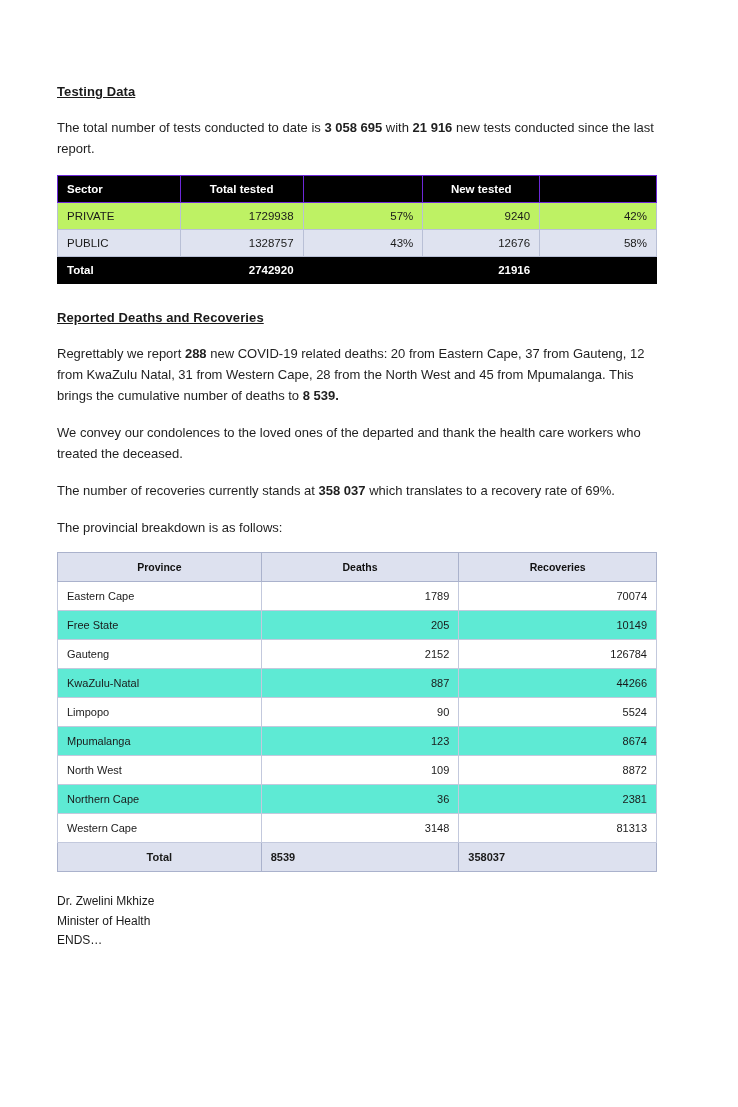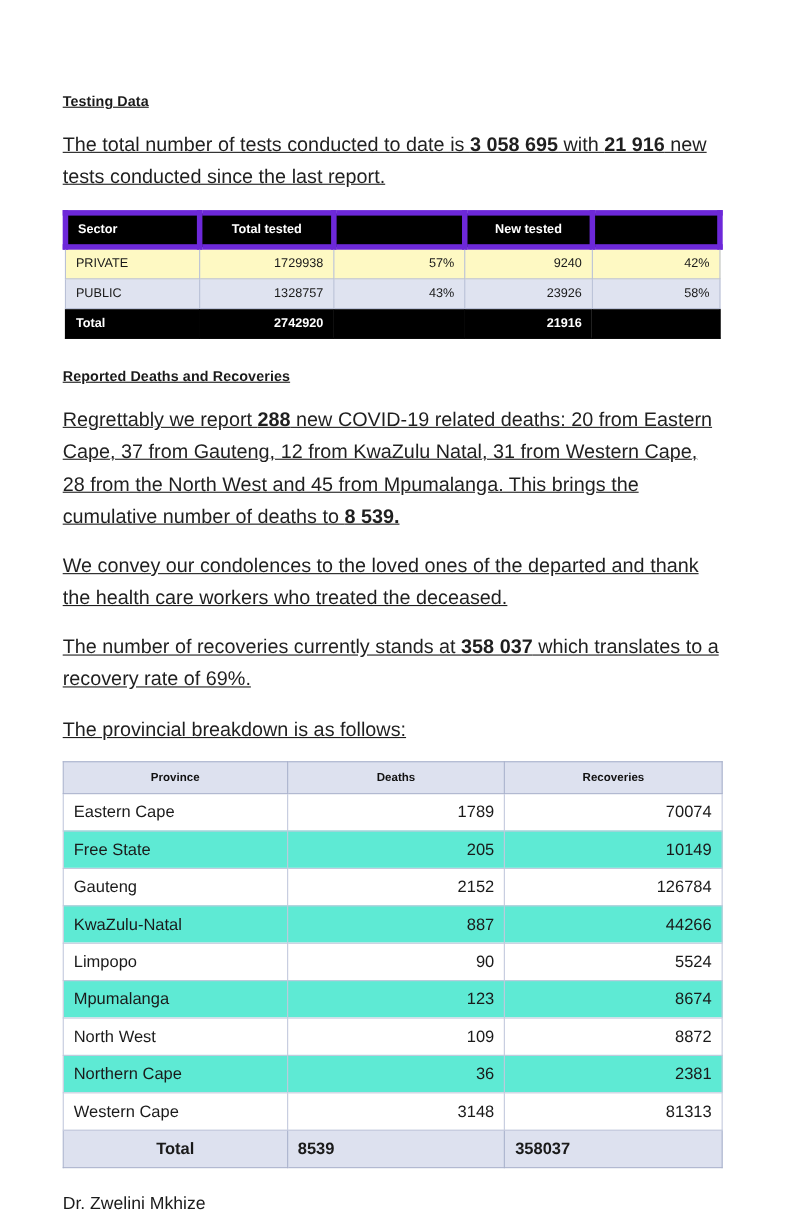--- a/index.html
+++ b/index.html
@@ -30,54 +30,53 @@
     width: 600px;
   }
   h2.section-head {
     font-size: 13px;
     font-weight: bold;
     text-decoration: underline;
     margin: 0 0 18px 0;
     letter-spacing: 0.1px;
   }
   p.para {
-    font-size: 18px;
+    font-size: 13px;
     line-height: 1.62;
     margin: 0 0 16px 0;
     color: #1f1f1f;
-    text-decoration: underline;
   }
   p.tight { margin-bottom: 14px; }
   b { font-weight: bold; }
 
   
   table.testing {
     border-collapse: collapse;
     width: 600px;
     margin: 8px 0 0 0;
     font-size: 11.5px;
     table-layout: fixed;
   }
   table.testing th {
     background: #000000;
     color: #ffffff;
     font-weight: bold;
     font-size: 11.5px;
     padding: 7px 9px;
-    border: 5px solid #6d28d9;
+    border: 1px solid #6d28d9;
     text-align: center;
   }
   table.testing th.left {
     text-align: left;
   }
   table.testing td {
     border: 1px solid #b9c0d6;
     padding: 7px 9px;
     font-size: 11.5px;
-    background: #fef9c3;
+    background: #bef264;
     color: #1a1a1a;
   }
   table.testing tr.alt td {
     background: #dfe3f0;
   }
   table.testing td.num { text-align: right; }
   table.testing tr.total td {
     background: #000000;
     color: #ffffff;
     font-weight: bold;
@@ -97,39 +96,39 @@
     color: #111111;
     font-weight: bold;
     font-size: 10.5px;
     padding: 8px 9px;
     border: 1px solid #aab2cc;
     text-align: center;
   }
   table.prov td {
     border: 1px solid #c3c9dd;
     padding: 8px 9px;
-    font-size: 15px;
+    font-size: 11px;
     background: #ffffff;
     color: #1a1a1a;
   }
   table.prov tr.alt td {
     background: #5eead4;
   }
   table.prov td.num { text-align: right; }
   table.prov tr.total td {
     background: #dde1ef;
     font-weight: bold;
     text-align: center;
     border: 1px solid #aab2cc;
   }
   table.prov tr.total td.num { text-align: left; }
 
   .signoff {
     margin-top: 20px;
-    font-size: 16px;
+    font-size: 12px;
     line-height: 1.62;
   }
   .signoff div { margin: 0; }
   .spacer-lg { height: 26px; }
 </style>
 </head>
 <body>
 
 <div class="page">
   <div class="content">
@@ -162,21 +161,21 @@
           <td>PRIVATE</td>
           <td class="num">1729938</td>
           <td class="num">57%</td>
           <td class="num">9240</td>
           <td class="num">42%</td>
         </tr>
         <tr class="alt">
           <td>PUBLIC</td>
           <td class="num">1328757</td>
           <td class="num">43%</td>
-          <td class="num">23926</td>
+          <td class="num">12676</td>
           <td class="num">58%</td>
         </tr>
         <tr class="total">
           <td>Total</td>
           <td class="num">2742920</td>
           <td class="num"></td>
           <td class="num">21916</td>
           <td class="num"></td>
         </tr>
       </tbody>

